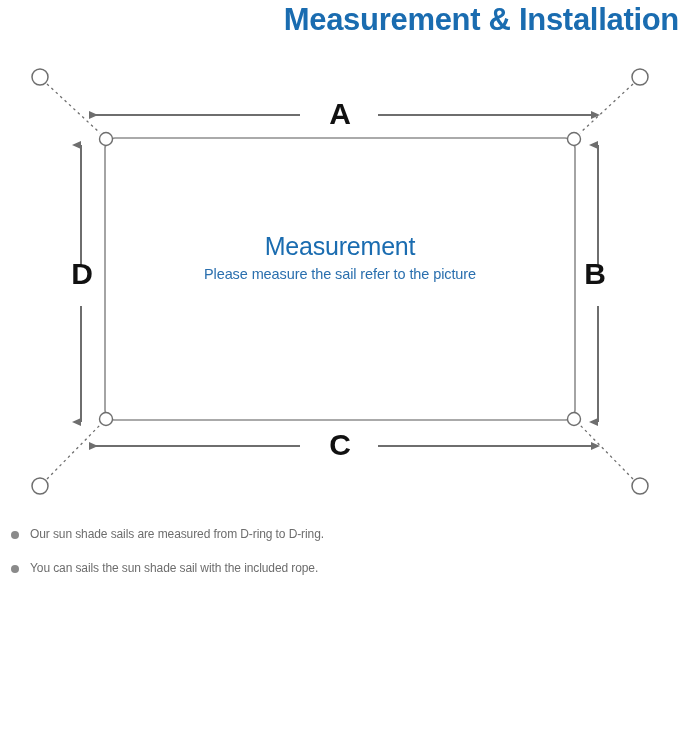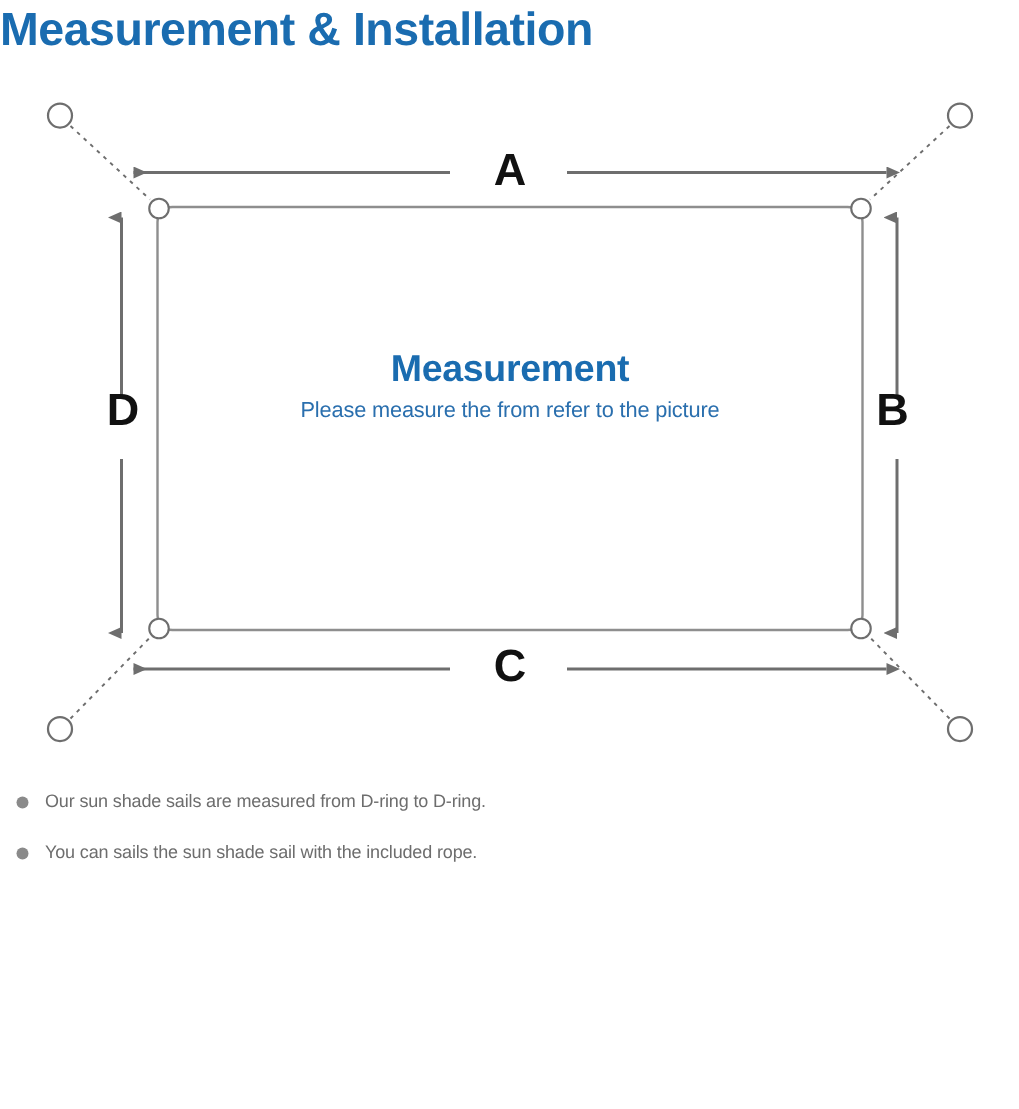--- a/index.html
+++ b/index.html
@@ -15,21 +15,21 @@
     font-family: "Liberation Sans", sans-serif;
     -webkit-font-smoothing: antialiased;
   }
 
   
   #page-title {
     position: absolute;
     left: 0;
     top: 0;
     width: 679px;
-    text-align: left;
+    text-align: right;
     font-size: 31px;
     font-weight: bold;
     color: #1a6cb0;
     letter-spacing: -0.3px;
     line-height: 40px;
   }
 
   
   #diagram {
     position: absolute;
@@ -58,21 +58,21 @@
 
   #center-label {
     position: absolute;
     left: 105px;
     top: 185px;
     width: 470px;
     text-align: center;
   }
   #center-title {
     font-size: 25px;
-    font-weight: bold;
+    font-weight: normal;
     color: #1a6cb0;
     line-height: 34px;
     letter-spacing: -0.2px;
   }
   #center-sub {
     font-size: 14.5px;
     font-weight: normal;
     color: #2a6fae;
     line-height: 22px;
     letter-spacing: -0.1px;
@@ -158,21 +158,21 @@
     <line x1="598" y1="262" x2="598" y2="378" stroke="#6e6e6e" stroke-width="2" marker-end="url(#arrD)"></line>
   </svg>
 
   <div class="dim-letter" id="dim-a">A</div>
   <div class="dim-letter" id="dim-b">B</div>
   <div class="dim-letter" id="dim-c">C</div>
   <div class="dim-letter" id="dim-d">D</div>
 
   <div id="center-label">
     <div id="center-title">Measurement</div>
-    <div id="center-sub">Please measure the from refer to the picture</div>
+    <div id="center-sub">Please measure the sail refer to the picture</div>
   </div>
 </div>
 
 <div id="notes">
   <div class="note-item">
     <span class="note-bullet"></span>
     <span>Our sun shade sails are measured from D-ring to D-ring.</span>
   </div>
   <div class="note-item">
     <span class="note-bullet"></span>

